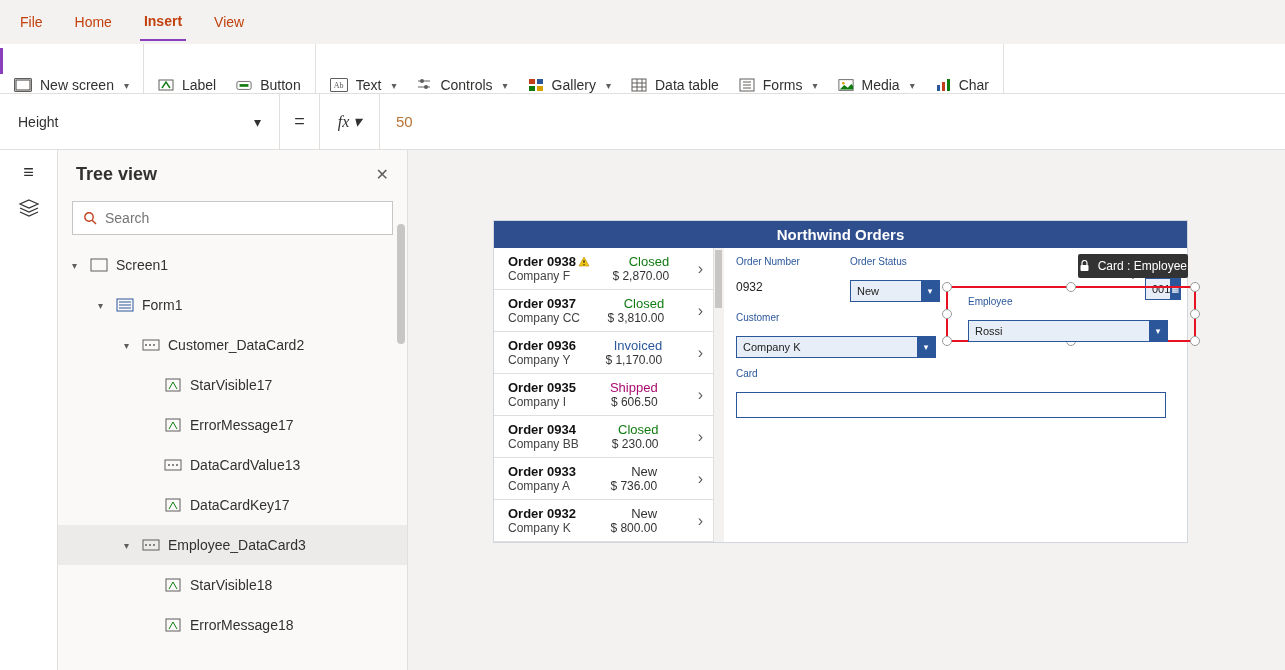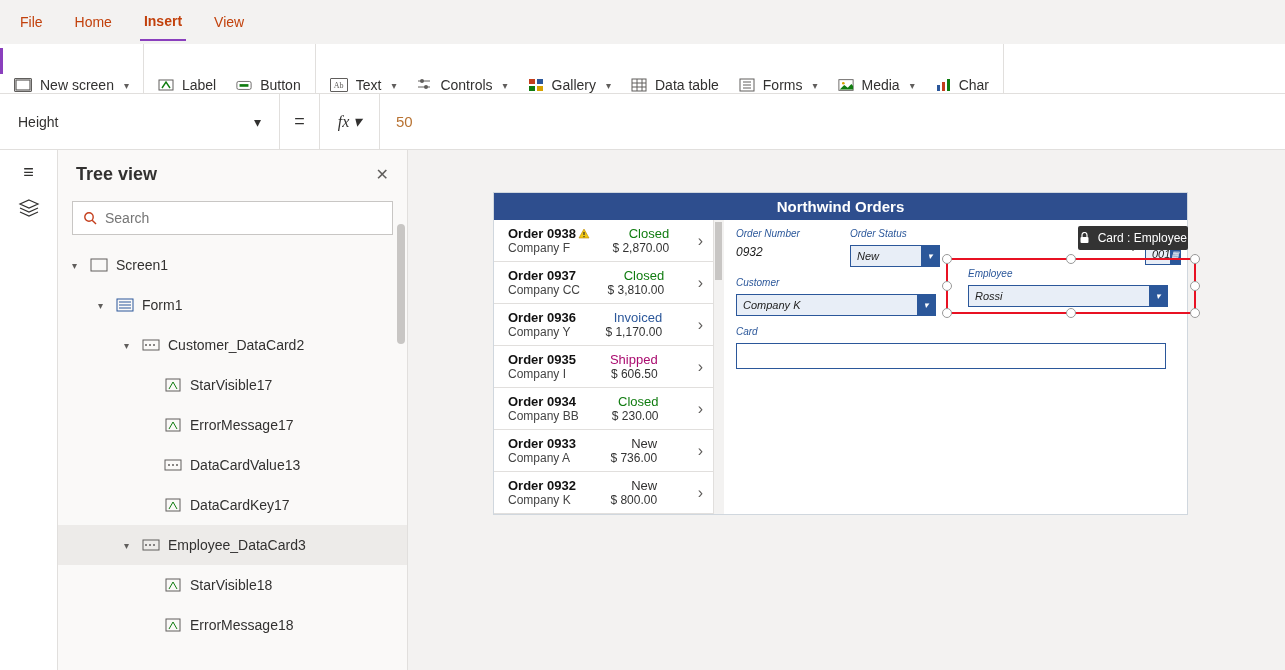--- a/index.html
+++ b/index.html
@@ -42,21 +42,21 @@
 .treepanel .search { margin:6px 14px 10px 14px; height:34px; border:1px solid #c8c6c4; background:#fff; display:flex; align-items:center; padding:0 10px; gap:8px; }
 .treepanel .search input { border:none; outline:none; flex:1; font-size:14px; color:#605e5c; background:transparent; }
 .tree { flex:1; overflow-y:auto; font-size:14px; color:#323130; }
 .tree .row { display:flex; align-items:center; height:40px; padding-left: var(--ind); gap:8px; cursor:pointer; }
 .tree .row.selected { background:#edebe9; }
 .tree .chev { font-size:10px; color:#605e5c; width:10px; display:inline-block; }
 .tree .icon { width:18px; height:14px; display:inline-flex; align-items:center; justify-content:center; }
 .scrollthumb { position:absolute; right:2px; top:74px; width:8px; height:120px; background:#c8c6c4; border-radius:4px; }
 
 
-.canvas { flex:1; background:#f3f2f1; position:relative; overflow:hidden; }
+.canvas { flex:1; background:#f3f2f1; position:relative; overflow:hidden;margin-top:28px; }
 .app { position:absolute; left:85px; top:42px; width:695px; background:#fff; border:1px solid #d0d7de; }
 .app .titlebar { background:#2e4e8e; color:#fff; text-align:center; font-weight:600; font-size:15px; padding:5px 0; }
 .app .body { display:flex; }
 
 
 .orderlist { width:220px; border-right:1px solid #e1dfdd; }
 .orow { display:flex; align-items:center; justify-content:space-between; padding:6px 10px 6px 14px; border-bottom:1px solid #e1dfdd; }
 .orow .ocol { display:flex; flex-direction:column; }
 .orow .onum { font-size:13px; font-weight:600; color:#111; display:flex; align-items:center; gap:2px;}
 .orow .ocust { font-size:12px; color:#444; }
@@ -64,21 +64,21 @@
 .orow .amount { font-size:12px; color:#333; text-align:right; }
 .orow .chevr { font-size:16px; color:#605e5c; margin-left:6px; }
 .st-Closed { color:#107c10; }
 .st-Invoiced { color:#2b579a; }
 .st-Shipped { color:#aa0b6f; }
 .st-New { color:#323130; }
 
 
 .formarea { flex:1; padding:8px 12px; position:relative; font-size:11px; }
 .formrow { display:flex; gap:14px; margin-bottom:10px; }
-.field { display:flex; flex-direction:column; gap:6px;font-style:italic; }
+.field { display:flex; flex-direction:column; gap:13px; }
 .field .lbl { color:#2b579a; font-size:10px; }
 .field .val { font-size:12px; color:#222; }
 .field .combo { height:22px; border:1px solid #2b579a; background:#e8eef7; display:flex; align-items:center; justify-content:space-between; padding:0 0 0 6px; font-size:11px; color:#222; }
 .field .combo .dropbtn { width:18px; height:100%; background:#2b579a; color:#fff; display:flex; align-items:center; justify-content:center; font-size:9px; }
 .notesbox { border:1px solid #2b579a; height:26px; width:430px; }
 
 
 .sel-wrap { position:absolute; border:2px solid #e81123; border-radius:3px; }
 .sel-label { position:absolute; top:-34px; right:6px; background:#333; color:#fff; font-size:12px; padding:5px 1px; border-radius:2px; display:flex; align-items:center; gap:8px; }
 .sel-label:after { content:""; position:absolute; bottom:-6px; left:50%; margin-left:-5px; border:5px solid transparent; border-top-color:#333; }

